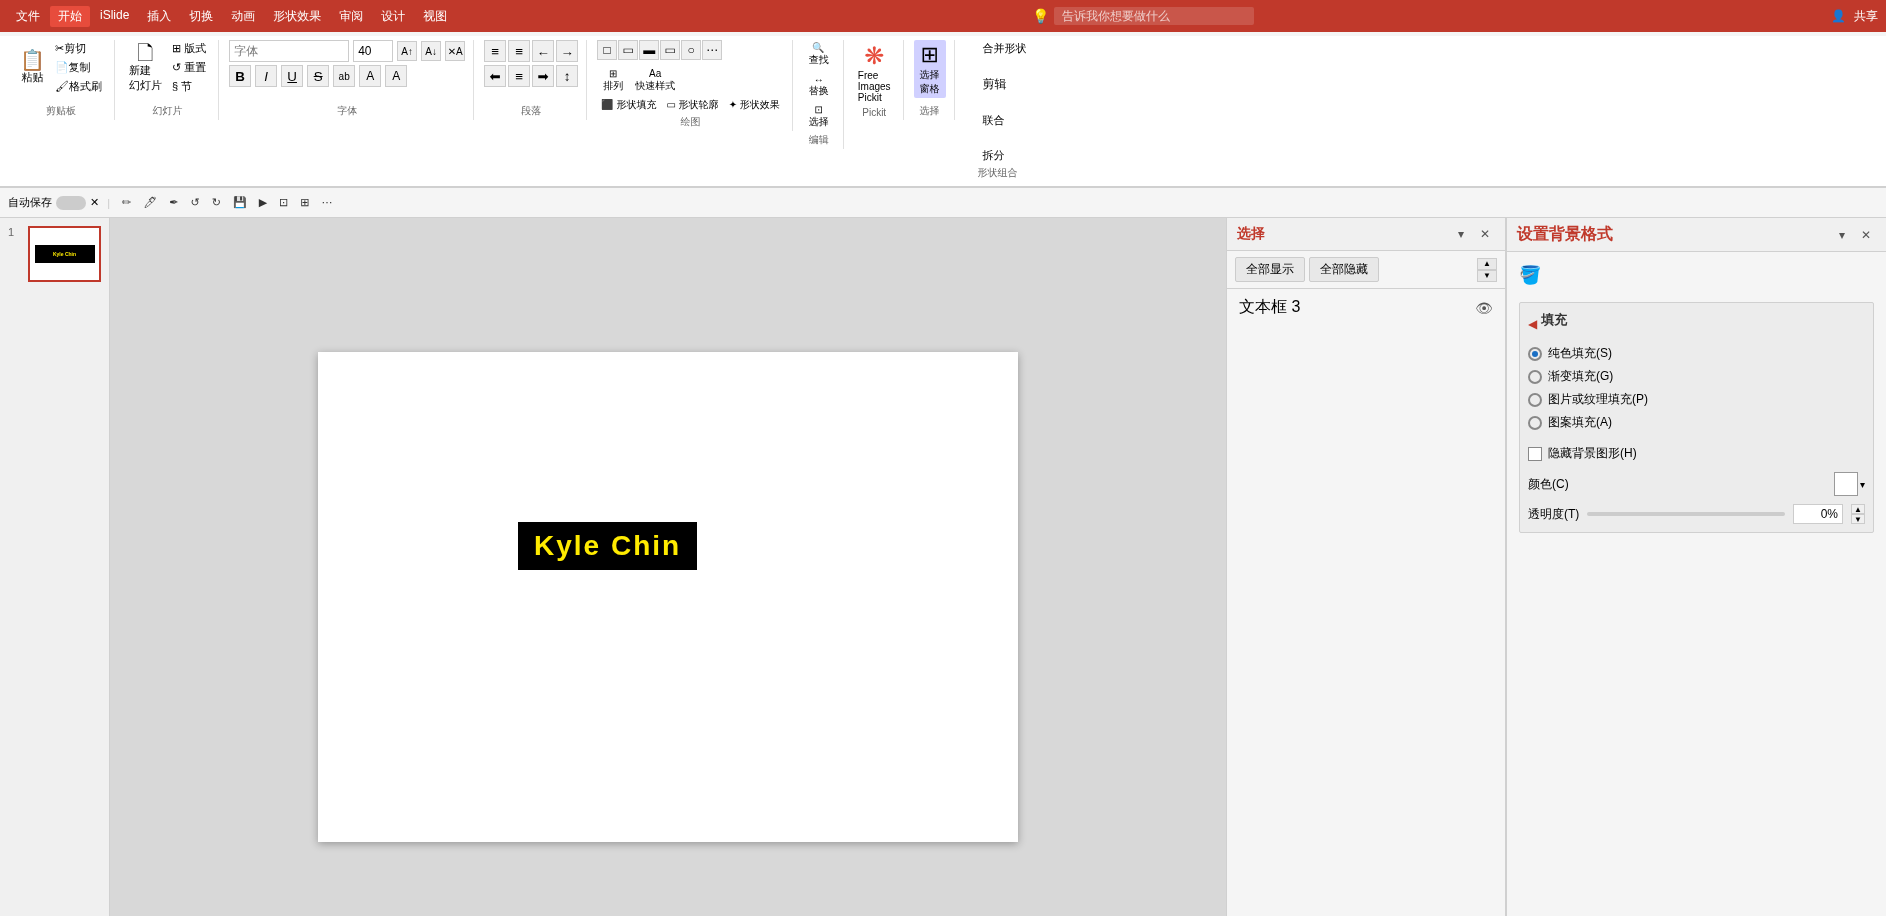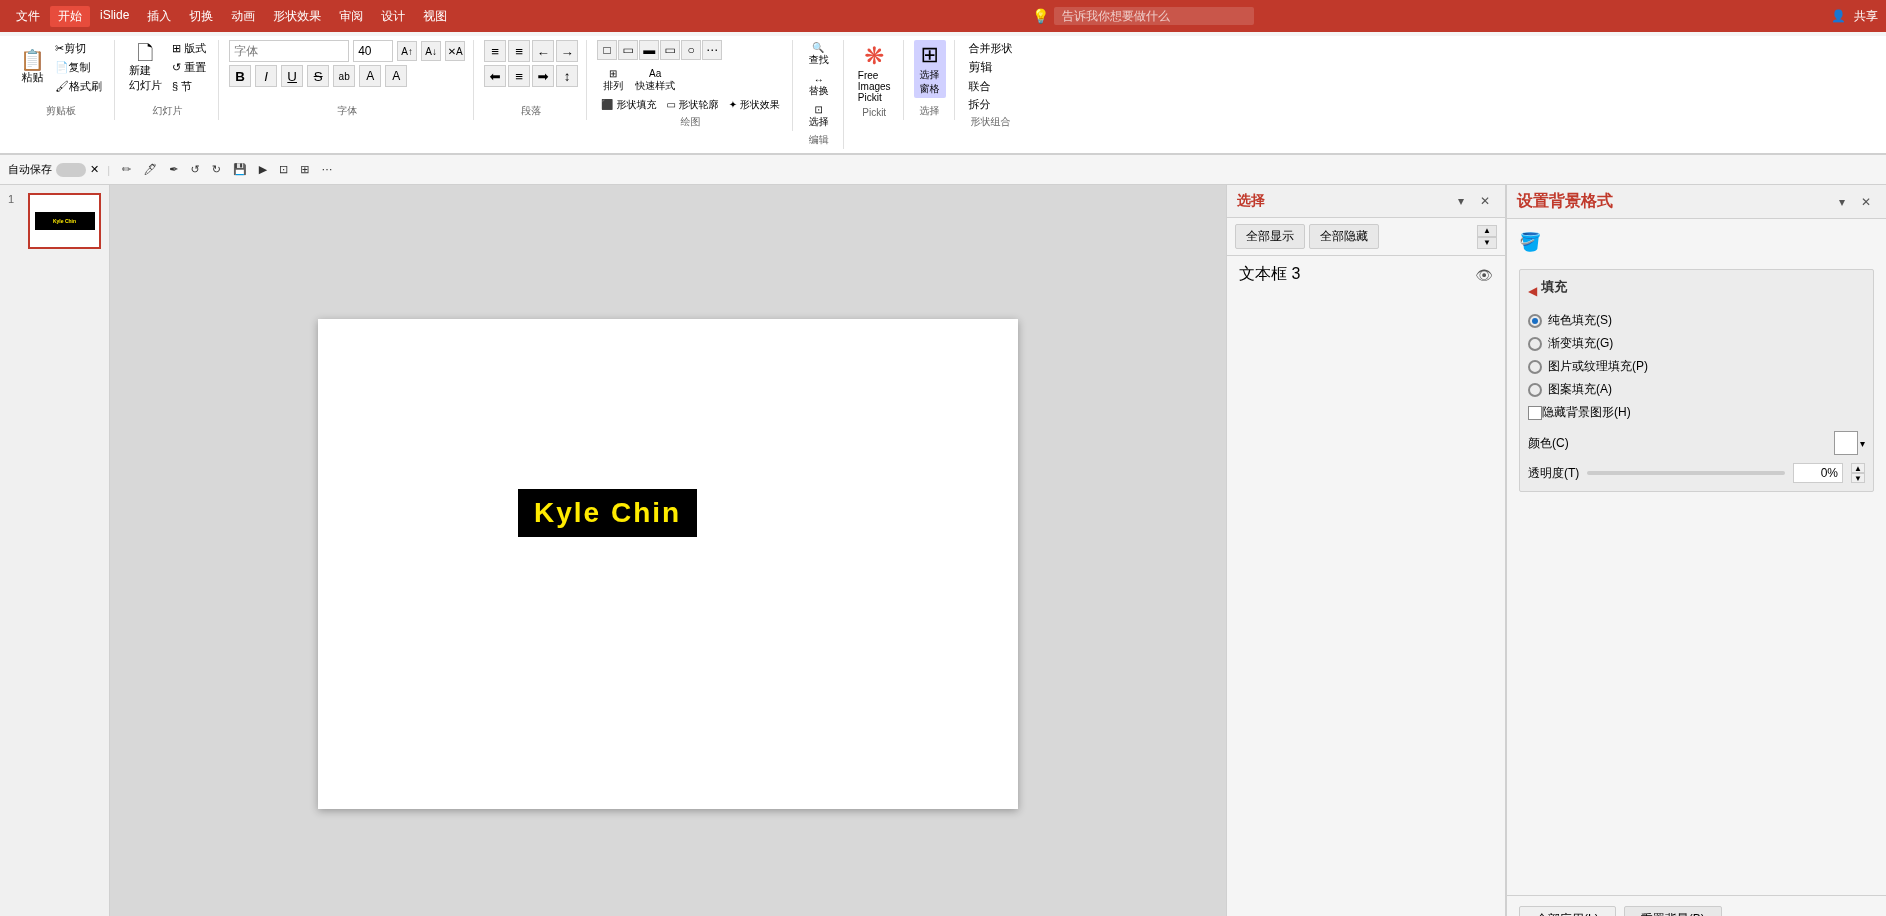--- a/index.html
+++ b/index.html
@@ -345,21 +345,21 @@
       border-radius: 2px;
       position: relative;
     }
     .opacity-value {
       width: 50px;
       border: 1px solid #ccc;
       padding: 2px 4px;
       font-size: 12px;
       text-align: right;
     }
-    .checkbox-item { display: flex; align-items: center; font-size: 12px; margin-top: 6px; }
+    .checkbox-item { display: flex; align-items: center; gap: 6px; font-size: 12px; margin-top: 14px; }
     .checkbox-box {
       width: 14px; height: 14px;
       border: 1px solid #888;
       background: white;
       display: flex; align-items: center; justify-content: center;
     }
     .bg-panel-footer {
       display: flex;
       gap: 8px;
       padding: 10px 12px;
@@ -537,21 +537,21 @@
 
     <div class="ribbon-group">
       <div class="ribbon-btn ribbon-btn-large" style="font-size:10px;background:#d0d0ff;">
         <span style="font-size:22px;">⊞</span>
         <span>选择<br>窗格</span>
       </div>
       <div class="ribbon-group-label">选择</div>
     </div>
 
     <div class="ribbon-group">
-      <div style="display:flex;flex-direction:column;gap:1px;">
+      <div style="display:flex;flex-direction:column;gap:18px;margin-left:14px;">
         <div class="ribbon-btn ribbon-btn-small" style="font-size:11px;">合并形状</div>
         <div class="ribbon-btn ribbon-btn-small" style="font-size:12px;">剪辑</div>
         <div class="ribbon-btn ribbon-btn-small" style="font-size:11px;">联合</div>
         <div class="ribbon-btn ribbon-btn-small" style="font-size:11px;">拆分</div>
       </div>
       <div class="ribbon-group-label">形状组合</div>
     </div>
 
   </div>
 </div>

